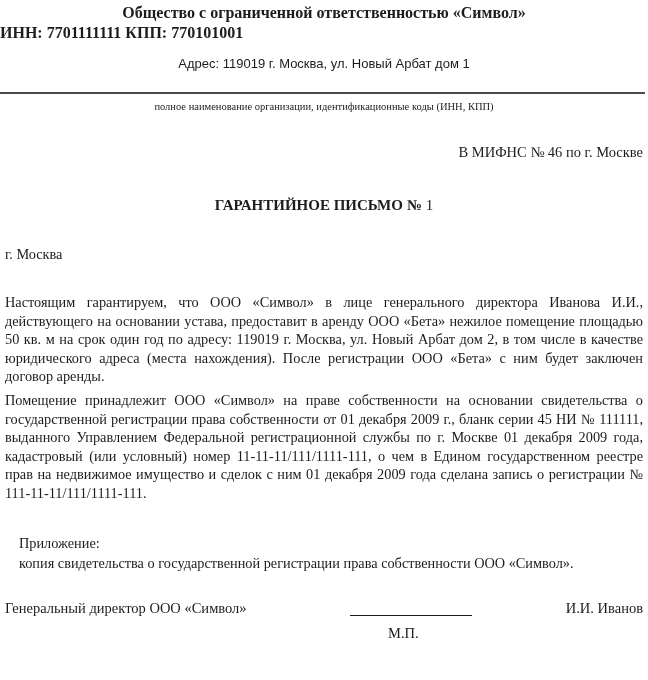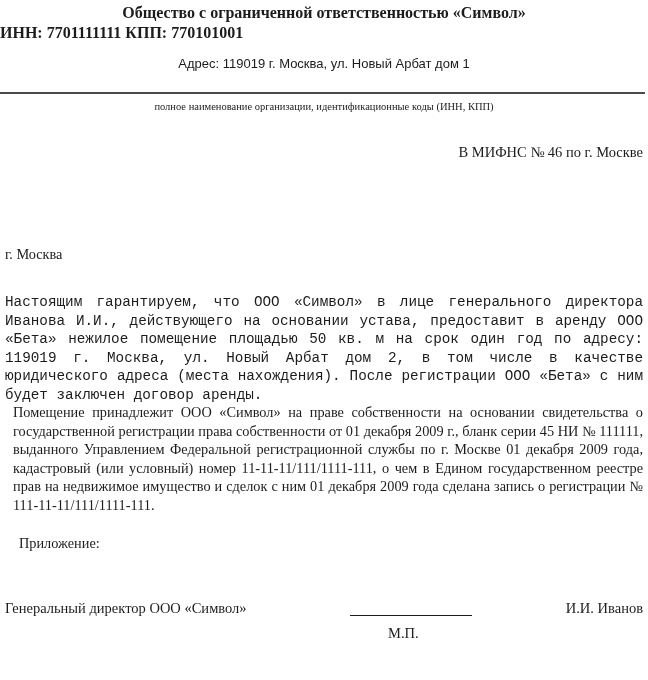--- a/index.html
+++ b/index.html
@@ -54,22 +54,22 @@
     position:absolute;top:245px;left:5px;right:5px;
     display:flex;justify-content:space-between;
     font-size:14.3px;line-height:18px;
   }
   .body-par{
     position:absolute;left:5px;right:5px;
     text-align:justify;
     font-size:14.3px;line-height:18.6px;
     margin:0;
   }
-  .par-1{top:293px;font-family:Liberation Mono, monospace;}
-  .par-2{top:403px;margin-left:8px;}
+  .par-1{top:293px;}
+  .par-2{top:391px;}
   .attachment{
     position:absolute;top:533px;left:19px;right:5px;
     font-size:14.3px;line-height:20px;
   }
   .signature-row{
     position:absolute;top:599px;left:5px;right:5px;height:24px;
     font-size:14.5px;line-height:18px;
   }
   .sig-position{position:absolute;left:0;top:0;}
   .sig-line{
@@ -92,31 +92,35 @@
   <div class="org-codes">ИНН: 7701111111 КПП: 770101001</div>
 
   <div class="address">Адрес: 119019 г. Москва, ул. Новый Арбат дом 1</div>
 
   <div class="divider"></div>
 
   <div class="divider-caption">полное наименование организации, идентификационные коды (ИНН, КПП)</div>
 
   <div class="recipient">В МИФНС № 46 по г. Москве</div>
 
+  <div class="letter-title">
+    <span class="title-label">ГАРАНТИЙНОЕ ПИСЬМО №</span><span class="title-number">1</span>
+  </div>
 
   <div class="dateline">
     <span class="dateline-city">г. Москва</span>
   </div>
 
   <p class="body-par par-1">Настоящим гарантируем, что ООО «Символ» в лице генерального директора Иванова И.И., действующего на основании устава, предоставит в аренду ООО «Бета» нежилое помещение площадью 50 кв. м на срок один год по адресу: 119019 г. Москва, ул. Новый Арбат дом 2, в том числе в качестве юридического адреса (места нахождения). После регистрации ООО «Бета» с ним будет заключен договор аренды.</p>
 
   <p class="body-par par-2">Помещение принадлежит ООО «Символ»  на праве собственности на основании свидетельства о государственной регистрации права собственности от 01 декабря 2009 г., бланк серии 45 НИ № 111111, выданного Управлением Федеральной регистрационной службы по г. Москве 01 декабря 2009 года, кадастровый (или условный) номер 11-11-11/111/1111-111, о чем в Едином государственном реестре прав на недвижимое имущество и сделок с ним 01 декабря 2009 года сделана запись о регистрации № 111-11-11/111/1111-111.</p>
 
   <div class="attachment">
     <div class="attachment-label">Приложение:</div>
+    <div class="attachment-item">копия свидетельства о государственной регистрации права собственности ООО «Символ».</div>
   </div>
 
   <div class="signature-row">
     <span class="sig-position">Генеральный директор ООО «Символ»</span>
     <span class="sig-line"></span>
     <span class="sig-name">И.И. Иванов</span>
   </div>
 
   <div class="stamp">М.П.</div>
 

